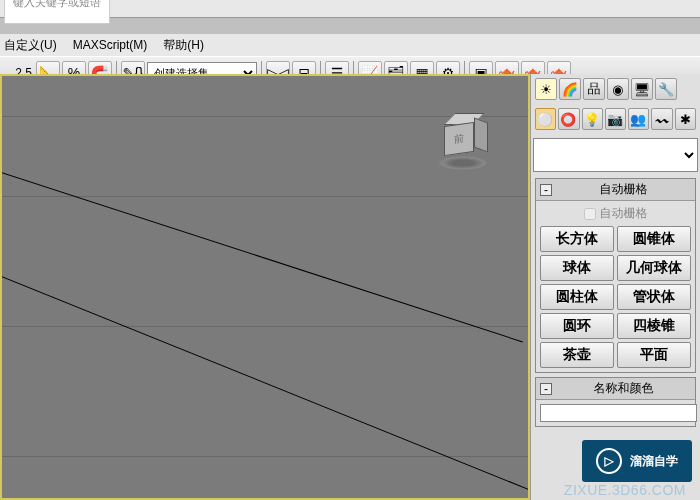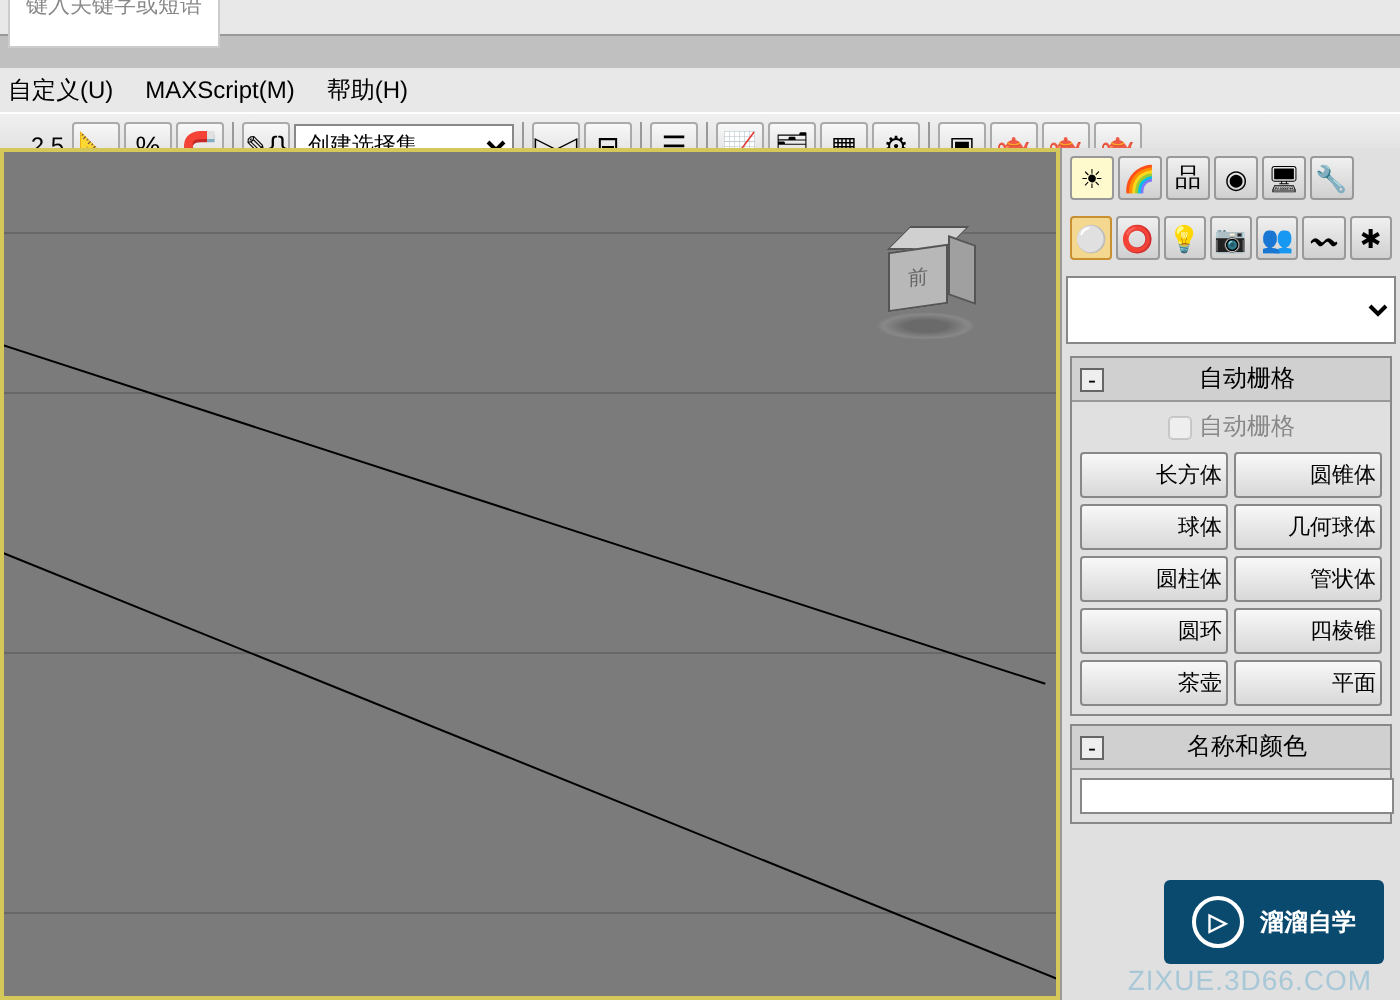--- a/index.html
+++ b/index.html
@@ -41,21 +41,21 @@
     .rollout { border: 1px solid #888; margin: 4px 2px; background: #e0e0e0; }
     .rollout-header { background: #d0d0d0; border-bottom: 1px solid #999; padding: 2px 4px; display: flex; align-items: center; font-size: 11px; }
     .rollout-header .minus { width: 12px; height: 12px; border: 1px solid #666; background: #eee; text-align: center; line-height: 10px; margin-right: 4px; }
     .rollout-header .title { flex: 1; text-align: center; }
     .rollout-body { padding: 4px; }
     
     .autogrid { display: flex; align-items: center; justify-content: center; gap: 4px; margin-bottom: 4px; color: #888; }
     .autogrid input { width: 12px; height: 12px; }
     
     .obj-grid { display: grid; grid-template-columns: 1fr 1fr; gap: 3px; }
-    .obj-btn { border: 1px solid #888; background: linear-gradient(#f8f8f8, #d8d8d8); padding: 3px 2px; text-align: right; font-size: 11px; cursor: pointer; border-radius: 2px; }
+    .obj-btn { border: 1px solid #888; background: linear-gradient(#f8f8f8, #d8d8d8); padding: 3px 2px; text-align: center; font-size: 14px; cursor: pointer; border-radius: 2px; font-weight: bold; }
     
     .name-color { display: flex; gap: 4px; align-items: center; }
     .name-input { flex: 1; height: 18px; border: 1px solid #888; background: #fff; }
     
     .watermark { position: absolute; bottom: 18px; right: 8px; background: #0a4a6e; color: #fff; padding: 8px 14px; display: flex; align-items: center; gap: 8px; font-size: 18px; font-weight: bold; border-radius: 3px; }
     .watermark-icon { width: 26px; height: 26px; border: 2px solid #fff; border-radius: 50%; display: flex; align-items: center; justify-content: center; font-size: 12px; }
     .watermark-url { position: absolute; bottom: 2px; right: 14px; color: #a8c8d8; font-size: 14px; letter-spacing: 0.5px; }
   </style>
 </head>
 <body>

